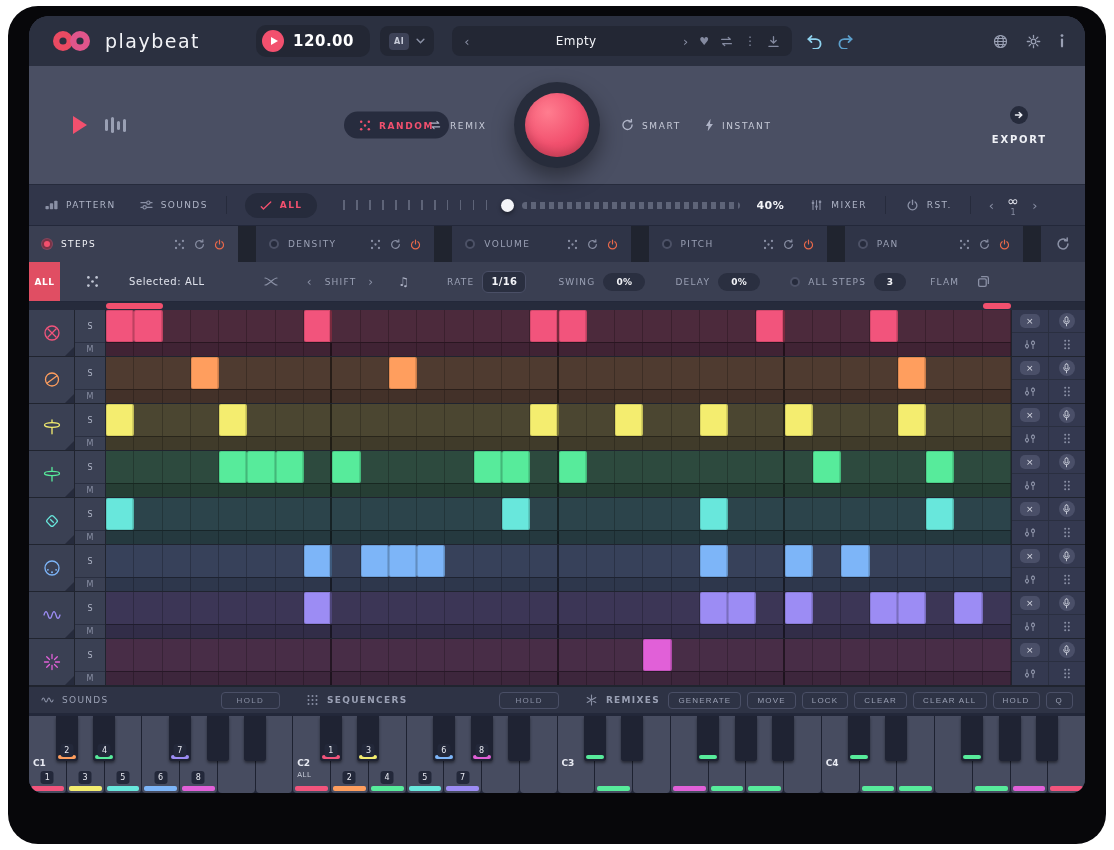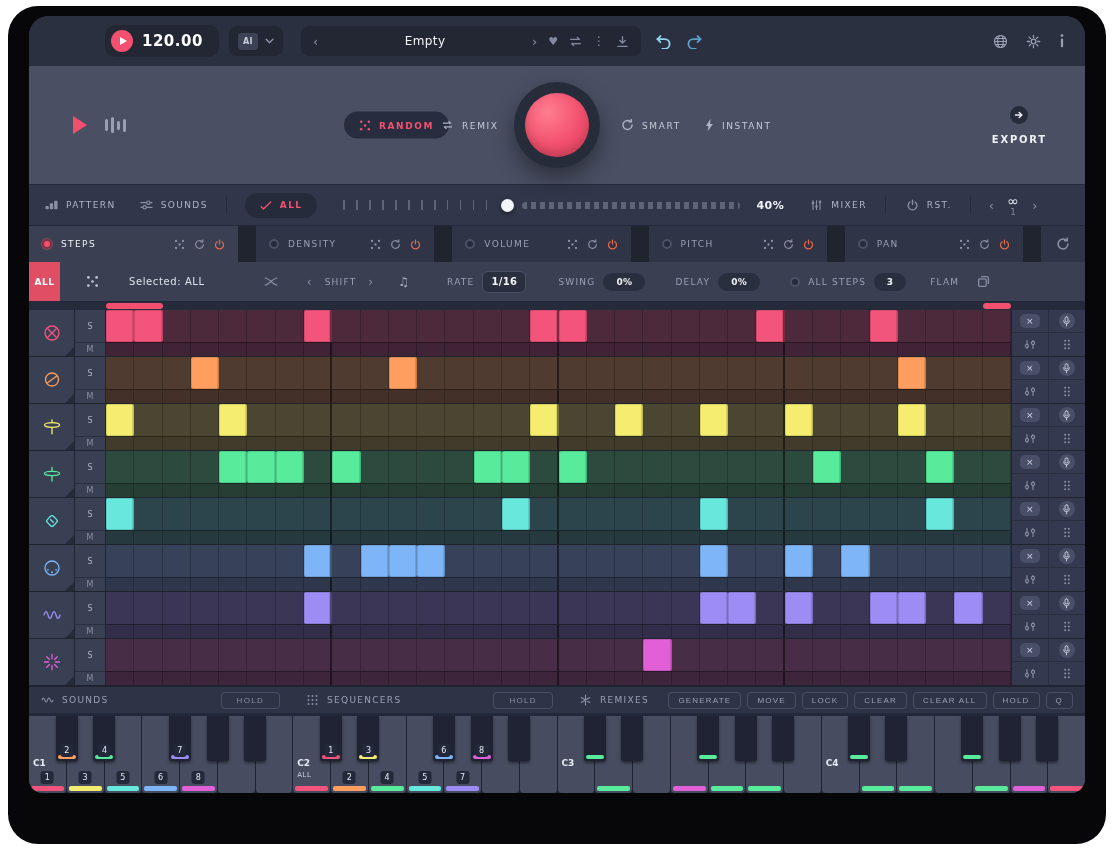--- a/index.html
+++ b/index.html
@@ -33,21 +33,21 @@
   .icn svg { width:100%; height:100%; display:block; }
 
   
   .hero { position:relative; height:118px; background:#4A4F63; }
   .hero > * { position:absolute; top:50%; transform:translateY(-50%); }
   .play-tri { left:44px; width:0; height:0; border-left:14px solid #F2506E; border-top:9px solid transparent; border-bottom:9px solid transparent; }
   .bars-icon { left:76px; display:flex; gap:3px; align-items:center; }
   .bars-icon span { width:3px; background:#9AA0B4; border-radius:2px; display:block; }
   .random-pill { left:315px; height:27px; background:#272C3E; border-radius:15px; display:flex; align-items:center; gap:8px; padding:0 15px; color:#F2506E; font-size:9px; font-weight:bold; letter-spacing:1.6px; }
   .hero-item { display:flex; align-items:center; gap:8px; color:#C6CAD7; font-size:9px; letter-spacing:1.6px; }
-  .hi-remix { left:412px;text-align:right; } .hi-smart { left:592px; } .hi-instant { left:676px; }
+  .hi-remix { left:400px;text-align:right; } .hi-smart { left:592px; } .hi-instant { left:676px; }
   .h-ic { width:13px; height:13px; color:#AEB3C6; }
   .big-btn { left:50%; transform:translate(-50%,-50%); width:86px; height:86px; border-radius:50%; background:#272C3B; box-shadow:0 10px 22px rgba(0,0,0,.40); display:flex; align-items:center; justify-content:center; }
   .big-btn-inner { width:64px; height:64px; border-radius:50%; background:radial-gradient(circle at 36% 30%, #FF7D8F 0%, #F2506E 55%, #E9435F 100%); box-shadow:inset 0 -5px 10px rgba(0,0,0,.18); }
   .export-btn { right:38px; display:flex; align-items:center; gap:9px; color:#EFF1F6; font-size:10px; font-weight:bold; letter-spacing:1.8px;flex-direction:column; }
   .export-ic { width:20px; height:20px; }
 
   
   .pattern-bar { height:42px; background:#31364A; border-top:1px solid #262B3C; border-bottom:1px solid #23283A; display:flex; align-items:center; padding:4px 16px; color:#AEB4C6; font-size:9px; letter-spacing:1.4px; }
   .pb-item { display:flex; align-items:center; gap:8px; white-space:nowrap; }
   .pb-sounds { margin-left:24px; }
@@ -126,21 +126,21 @@
   .qicon { width:12px; height:11px; color:#8A90A5; }
   .qicon svg { width:100%; height:100%; display:block; }
 
   
   .bottom-bar { height:27px; background:#2E3345; border-top:1px solid #20242F; display:flex; align-items:center; padding:0 12px; font-size:9px; letter-spacing:1.3px; color:#9AA0B4; }
   .bb-group { display:flex; align-items:center; gap:8px; white-space:nowrap; }
   .bb-ic { width:13px; height:12px; color:#8A90A5; }
   .hold-btn { border:1px solid #4A4F66; border-radius:4px; padding:3px 15px; color:#8A90A5; font-size:8px; letter-spacing:1.3px; background:transparent; }
   .bb-btn { border:1px solid #4A4F66; border-radius:4px; padding:3px 9px; color:#9AA0B4; font-size:8px; letter-spacing:1.2px; background:transparent; white-space:nowrap; }
   .bb-right { margin-left:auto; display:flex; align-items:center; gap:6px; }
-  .mlh1 { margin-left:112px; } .mlh2 { margin-left:92px; } .mls { margin-left:26px; }
+  .mlh1 { margin-left:112px; } .mlh2 { margin-left:92px; } .mls { margin-left:26px;font-weight:bold; }
 
   
   .kbd { position:relative; height:80px; background:#23283A; padding-top:3px; }
   .wkeys { display:flex; height:100%; }
   .wkey { flex:1; background:#474C60; border-right:1px solid #1E2231; border-radius:0 0 4px 4px; position:relative; }
   .wkey:last-child { border-right:none; }
   .bkey { position:absolute; top:3px; height:45px; width:22px; background:#1F2333; border-radius:0 0 3px 3px; z-index:3; box-shadow:0 2px 3px rgba(0,0,0,.45); }
   .kstrip { position:absolute; left:2px; right:2px; bottom:2px; height:5px; border-radius:2px; }
   .ktip { position:absolute; left:2px; right:2px; bottom:2px; height:4px; border-radius:2px; }
   .kbadge { position:absolute; left:50%; transform:translateX(-50%); bottom:9px; min-width:13px; height:13px; padding:0 2px; background:#23283A; border-radius:3px; color:#E8EAF2; font-size:8px; display:flex; align-items:center; justify-content:center; z-index:2; }
@@ -148,20 +148,29 @@
   .klabel { position:absolute; left:4px; bottom:25px; color:#E8EAF2; font-size:9px; font-weight:bold; z-index:2; }
   .klabel2 { position:absolute; left:4px; bottom:14px; color:#C9CDDA; font-size:7px; letter-spacing:.5px; z-index:2; }
 </style>
 </head>
 <body>
 
 <div class="frame">
   <div class="app">
 
     <div class="header">
+      <div class="logo">
+        <svg viewBox="0 0 46 26">
+          <circle cx="14" cy="13" r="10" fill="#EA4A62"></circle>
+          <circle cx="31" cy="13" r="10" fill="#E0558B"></circle>
+          <circle cx="14" cy="13" r="3.6" fill="#2B3040"></circle>
+          <circle cx="31" cy="13" r="3.6" fill="#2B3040"></circle>
+        </svg>
+        <span class="logo-text">playbeat</span>
+      </div>
       <div class="bpm-box">
         <span class="play-circle">
             <i></i>
           </span>
         <span class="bpm-value">120.00</span>
       </div>
       <div class="ai-box">
         <span class="ai-chip">AI</span>
         <span class="icn" style="width:9px;height:6px;color:#8A90A5;">
             <svg viewBox="0 0 8 5" fill="none" stroke="currentColor" stroke-width="1.3" stroke-linecap="round">

